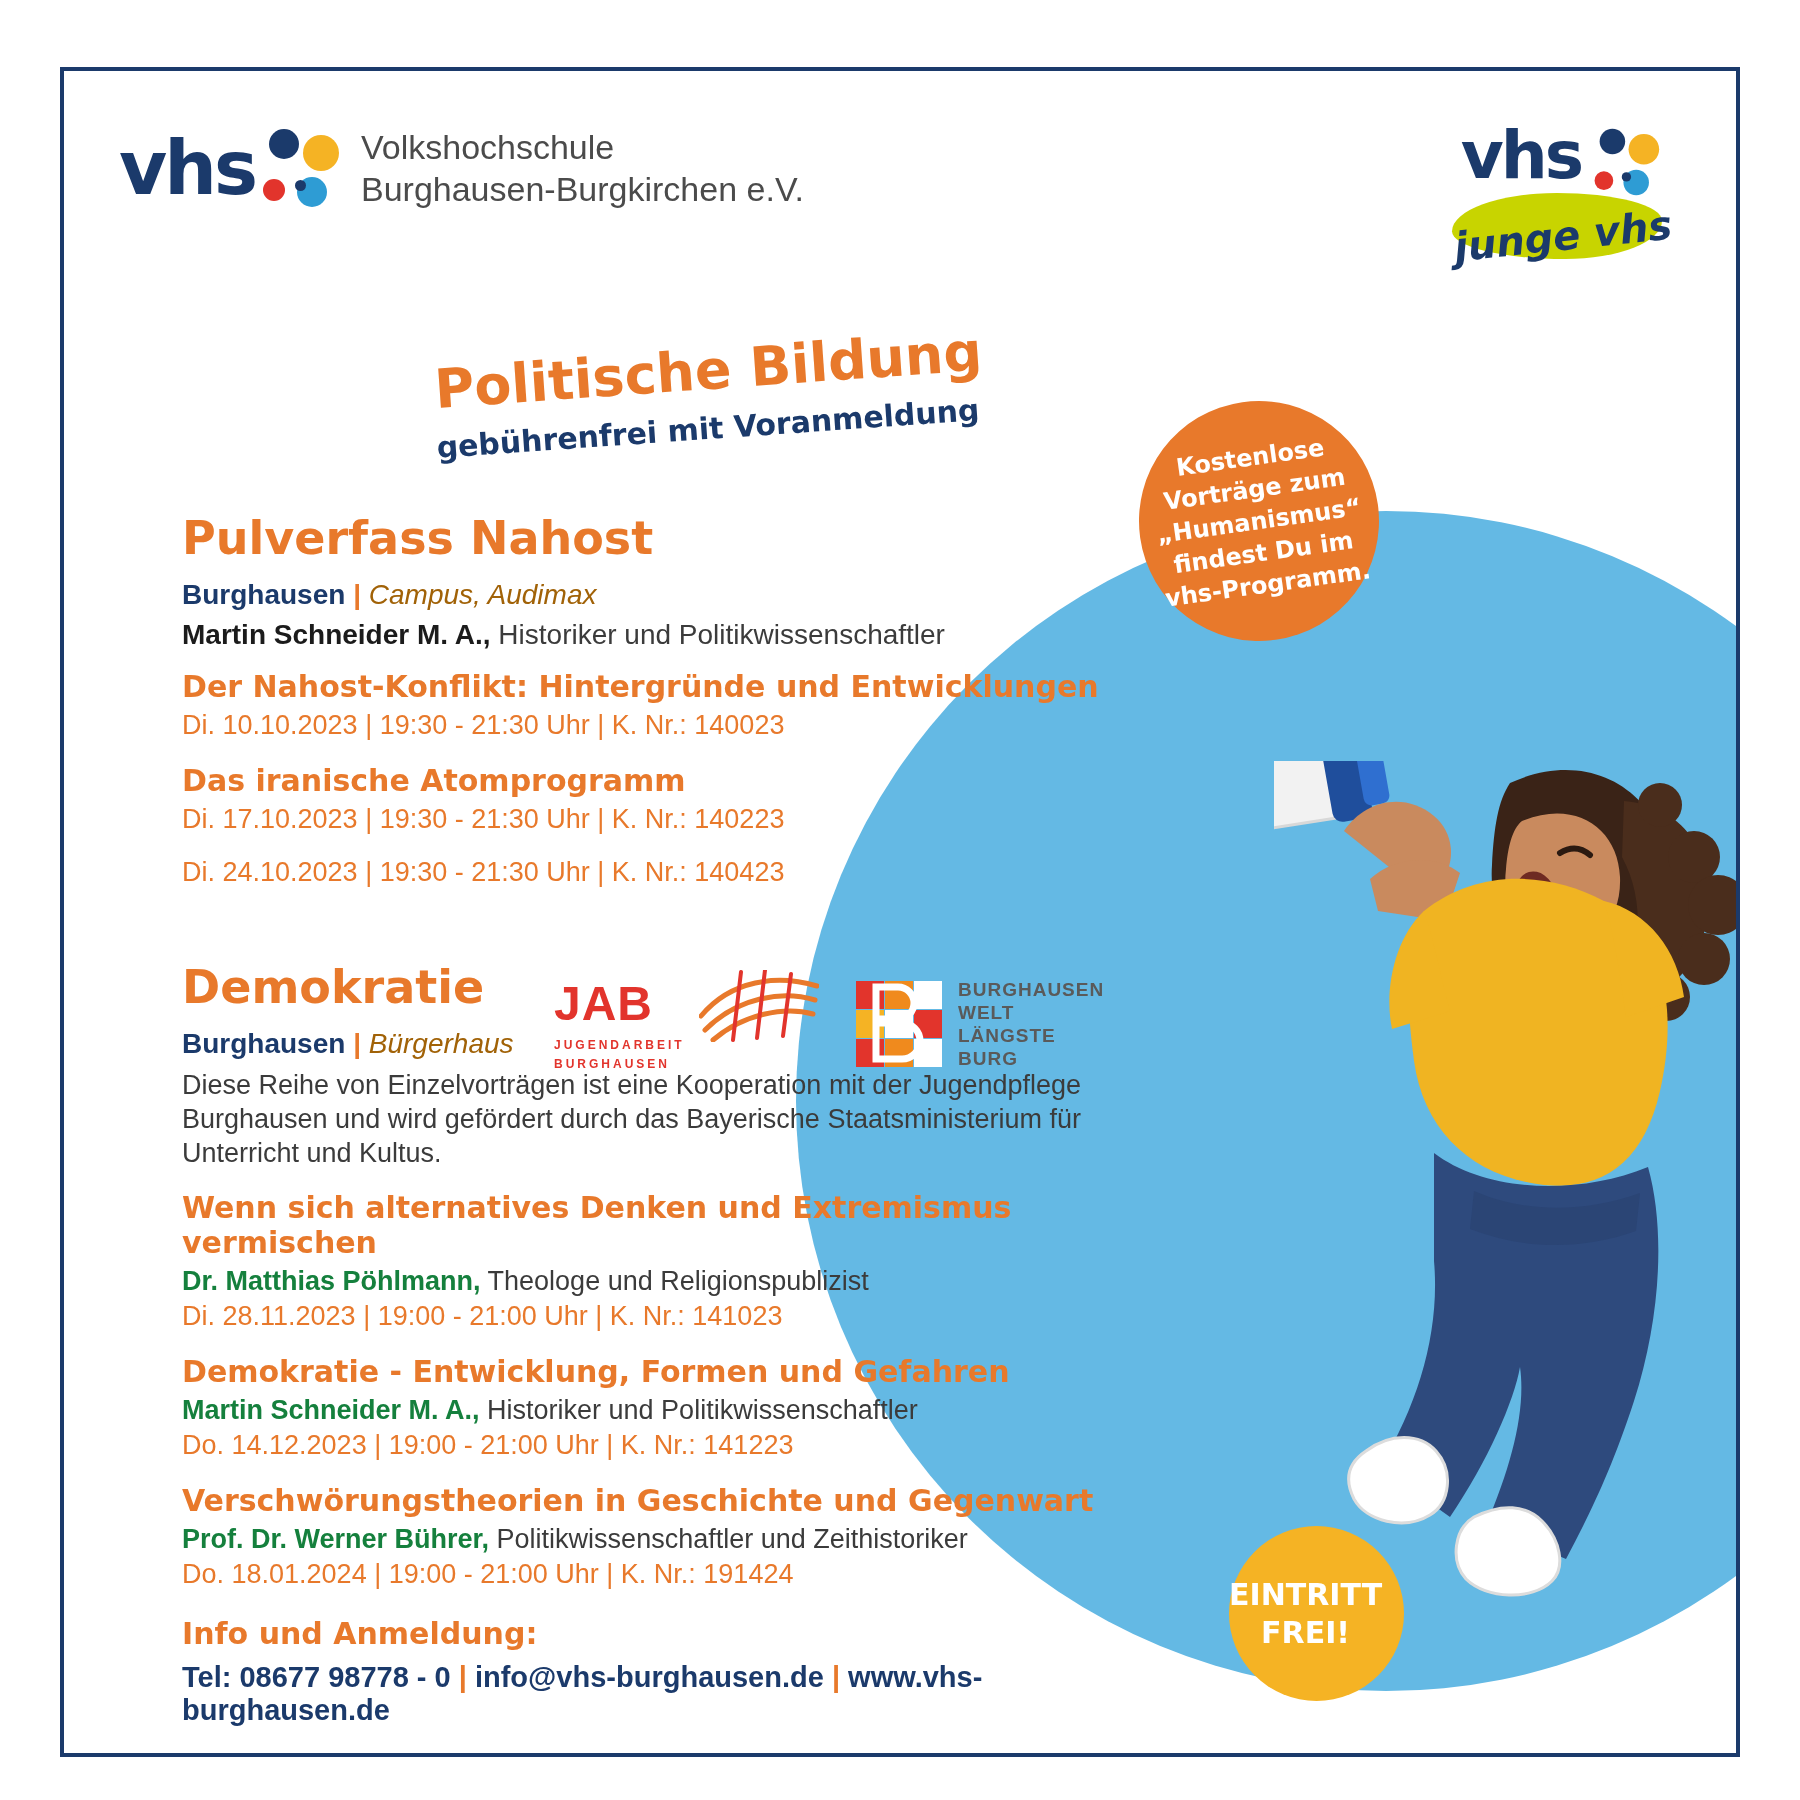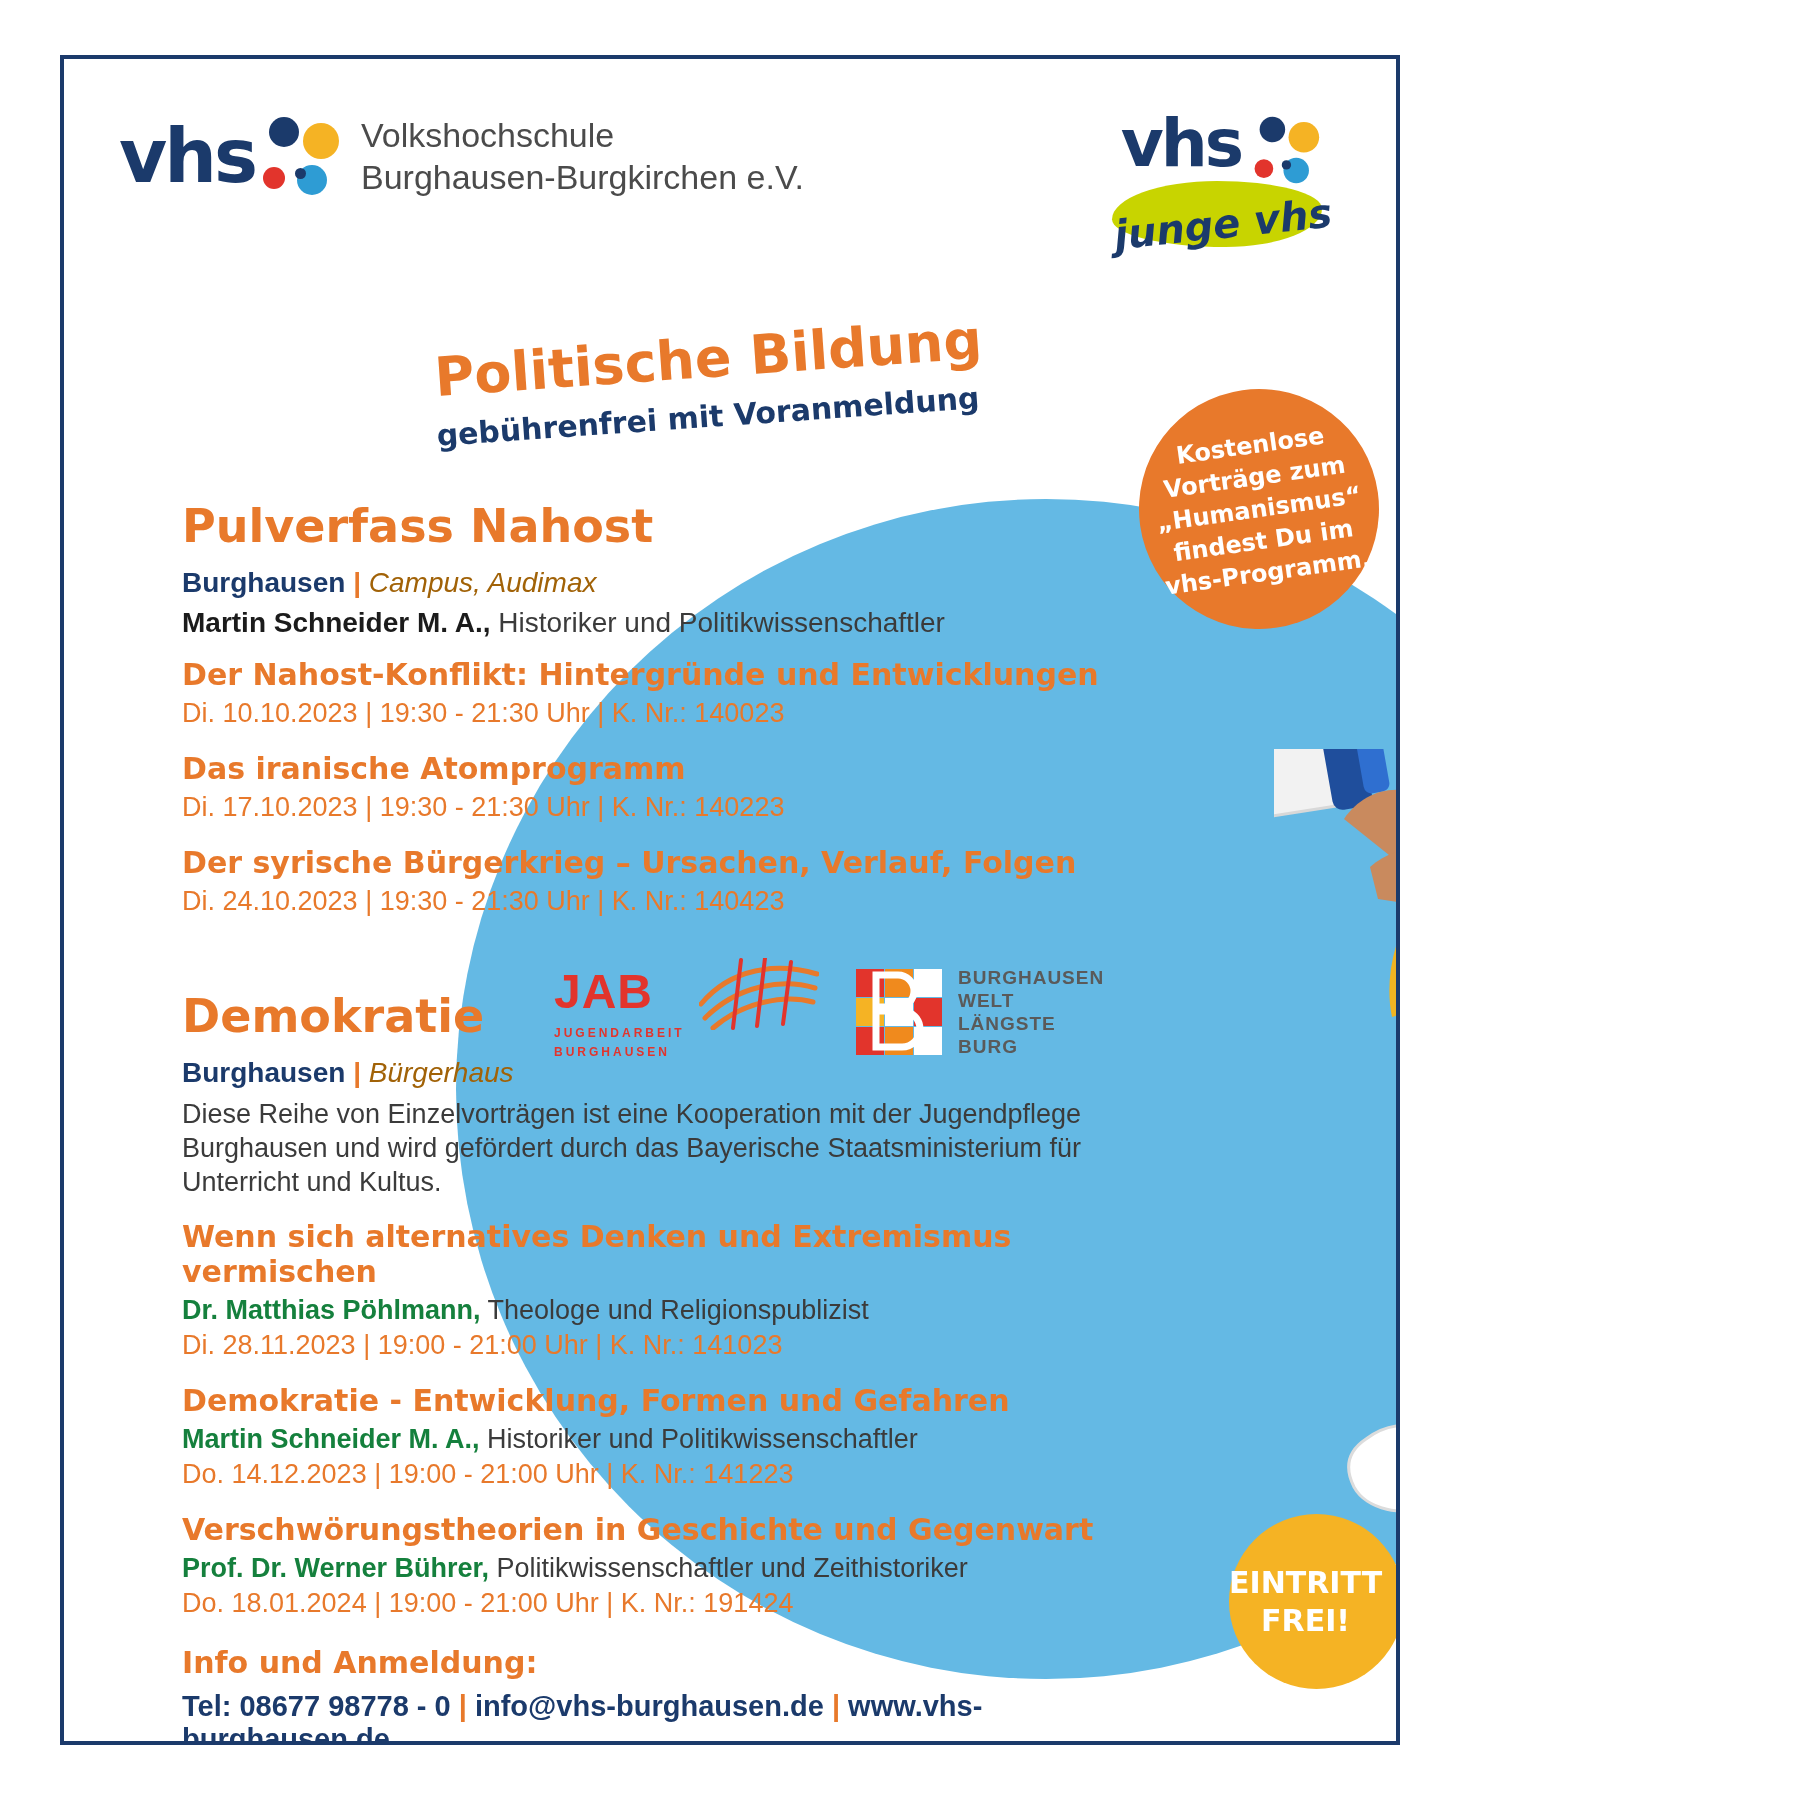--- a/index.html
+++ b/index.html
@@ -3,21 +3,21 @@
 <meta charset="utf-8">
 <style>
   html,body{margin:0;padding:0;}
   body{
     width:1800px;height:1800px;
     background:#ffffff;
     font-family:"Liberation Sans", sans-serif;
     overflow:hidden;
   }
   .poster{
-    position:absolute;left:60px;top:55px;width:1340px;height:1690px;
+    position:absolute;left:60px;top:67px;width:1680px;height:1690px;
     border:4px solid #1b3a6b;background:#ffffff;box-sizing:border-box;
     overflow:hidden;
   }
   
   .blue-circle{
     position:absolute;right:-240px;top:440px;width:1180px;height:1180px;
     border-radius:50%;background:#64b9e4;
   }
   
   .logo-main{position:absolute;left:55px;top:55px;display:flex;align-items:center;}
@@ -181,21 +181,20 @@
 
     <div class="talk">
       <div class="talk-title">Der Nahost-Konflikt: Hintergründe und Entwicklungen</div>
       <div class="talk-when">Di.  10.10.2023 | 19:30 - 21:30 Uhr | K. Nr.: 140023</div>
     </div>
     <div class="talk">
       <div class="talk-title">Das iranische Atomprogramm</div>
       <div class="talk-when">Di.  17.10.2023 | 19:30 - 21:30 Uhr | K. Nr.: 140223</div>
     </div>
     <div class="talk">
-      <div class="talk-title">Der syrische Bürgerkrieg – Ursachen, Verlauf, Folgen</div>
       <div class="talk-when">Di.  24.10.2023 | 19:30 - 21:30 Uhr | K. Nr.: 140423</div>
     </div>
 
     <h2 class="section" style="margin-top:72px;">Demokratie</h2>
     <div class="place">
       <b>Burghausen</b>
       <span class="sep">|</span>
       <span class="light">Bürgerhaus</span>
     </div>
     <div class="desc">Diese Reihe von Einzelvorträgen ist eine Kooperation mit der Jugendpflege Burghausen und wird gefördert durch das Bayerische Staatsministerium für Unterricht und Kultus.</div>

